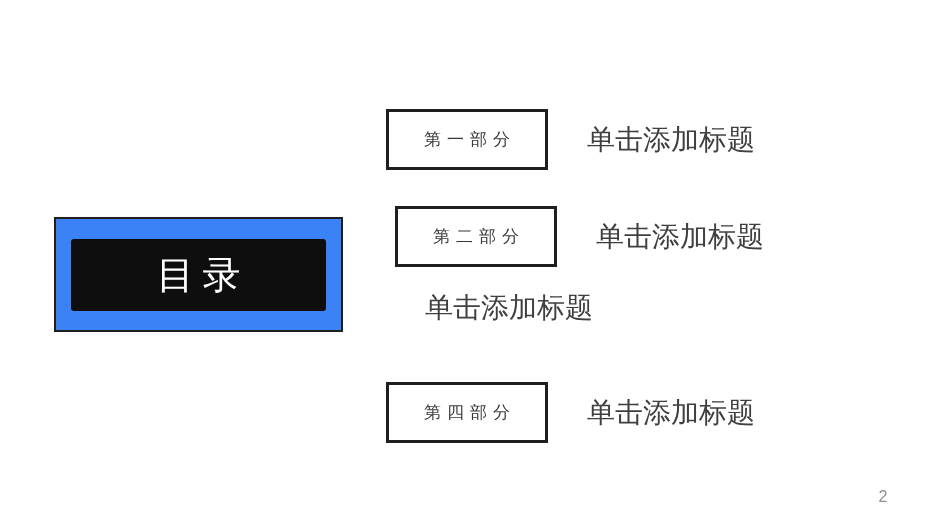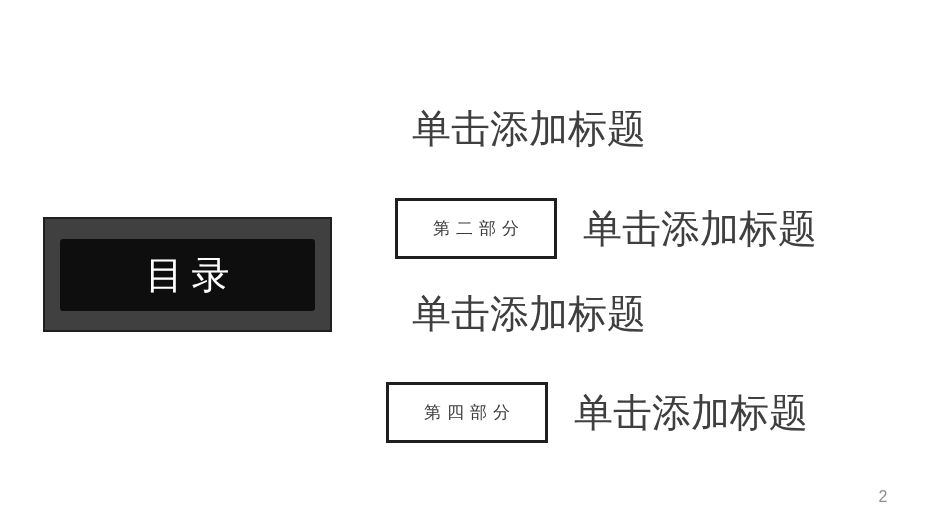--- a/index.html
+++ b/index.html
@@ -12,27 +12,27 @@
     width: 945px;
     height: 529px;
     background: #ffffff;
     overflow: hidden;
     font-family: "Liberation Sans", sans-serif;
   }
 
   
   .toc-outer {
     position: absolute;
-    left: 43px;
+    left: 54px;
     top: 217px;
     width: 289px;
     height: 115px;
     box-sizing: border-box;
     border: 2px solid var(--box-border, #1f1f1f);
-    background: #404040;
+    background: #3b82f6;
     display: flex;
     align-items: center;
     justify-content: center;
   }
   .toc-inner {
     width: 255px;
     height: 72px;
     box-sizing: border-box;
     background: var(--toc-fill, #0e0e0e);
     border-radius: 3px;
@@ -50,21 +50,21 @@
   }
 
   
   .section-row {
     position: absolute;
     left: 386px;
     display: flex;
     align-items: center;
   }
   .section-row:nth-of-type(2) { top: 109px; }
-  .section-row:nth-of-type(3) { top: 198px; padding-left: 9px; }
+  .section-row:nth-of-type(3) { top: 206px; padding-left: 9px; }
   .section-row:nth-of-type(4) { top: 294px; }
   .section-row:nth-of-type(5) { top: 382px; }
 
   .part-box {
     width: 162px;
     height: 61px;
     box-sizing: border-box;
     border: 3px solid var(--box-border, #1f1f1f);
     background: #ffffff;
     display: flex;
@@ -75,22 +75,22 @@
   .part-label {
     font-family: "Liberation Serif", "DejaVu Serif", serif;
     font-size: 17px;
     letter-spacing: 6px;
     padding-left: 6px; 
     color: var(--label-text, #3a3a3a);
     line-height: 1;
     white-space: nowrap;
   }
   .section-title {
-    margin-left: 26px;
-    font-size: 39px;
+    margin-left: 39px;
+    font-size: 28px;
     color: var(--title-text, #3f3f3f);
     line-height: 1;
     white-space: nowrap;
   }
 
   
   .page-number {
     position: absolute;
     left: 868px;
     top: 487px;
@@ -106,20 +106,23 @@
 
 <div class="slide">
 
   <div class="toc-outer">
     <div class="toc-inner">
       <span class="toc-title">目录</span>
     </div>
   </div>
 
   <div class="section-row">
+    <div class="part-box">
+      <span class="part-label">第一部分</span>
+    </div>
     <span class="section-title">单击添加标题</span>
   </div>
 
   <div class="section-row">
     <div class="part-box">
       <span class="part-label">第二部分</span>
     </div>
     <span class="section-title">单击添加标题</span>
   </div>
 

